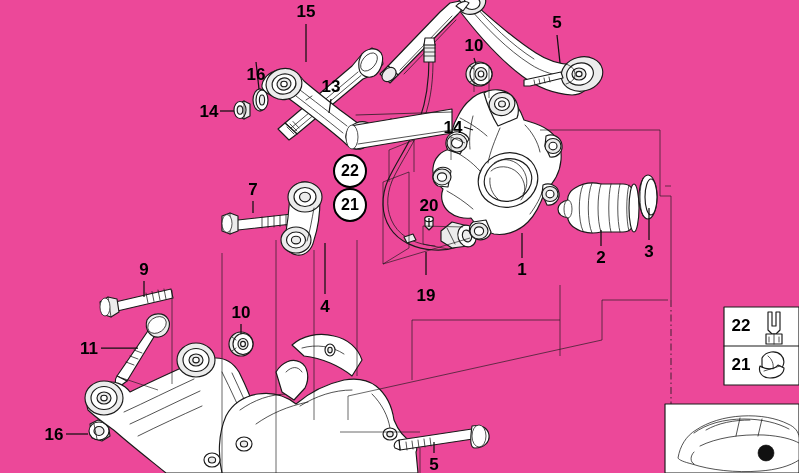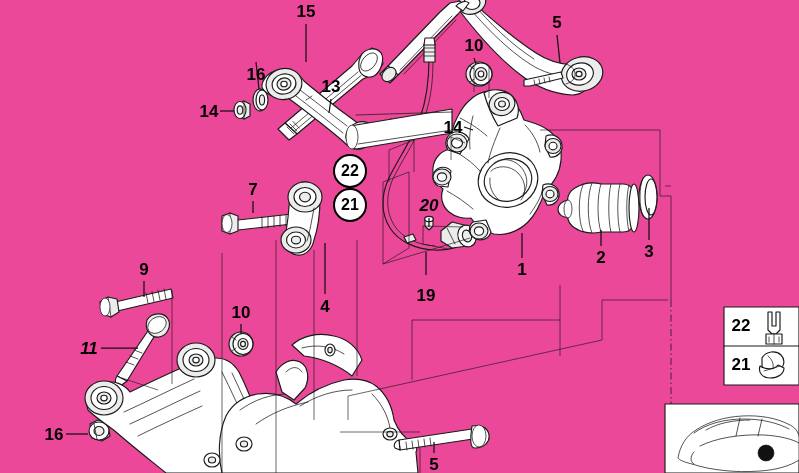--- a/index.html
+++ b/index.html
@@ -527,29 +527,29 @@
   </svg>
 
   <div class="callout-label" style="left:306px; top:11px;">15</div>
   <div class="callout-label" style="left:557px; top:22px;">5</div>
   <div class="callout-label" style="left:256px; top:49px;margin-top:25px;">16</div>
   <div class="callout-label" style="left:474px; top:45px;">10</div>
   <div class="callout-label" style="left:331px; top:86px;">13</div>
   <div class="callout-label" style="left:209px; top:111px;">14</div>
   <div class="callout-label" style="left:453px; top:127px;">14</div>
   <div class="callout-label" style="left:253px; top:189px;">7</div>
-  <div class="callout-label" style="left:429px; top:205px;font-style:italic;">20</div>
+  <div class="callout-label" style="left:429px; top:205px;">20</div>
   <div class="callout-label" style="left:522px; top:269px;">1</div>
   <div class="callout-label" style="left:601px; top:257px;">2</div>
   <div class="callout-label" style="left:649px; top:251px;">3</div>
   <div class="callout-label" style="left:426px; top:287px;margin-top:8px;">19</div>
   <div class="callout-label" style="left:325px; top:306px;">4</div>
   <div class="callout-label" style="left:144px; top:269px;">9</div>
   <div class="callout-label" style="left:241px; top:312px;">10</div>
-  <div class="callout-label" style="left:89px;  top:348px;font-style:italic;">11</div>
+  <div class="callout-label" style="left:89px;  top:348px;">11</div>
   <div class="callout-label" style="left:54px;  top:434px;">16</div>
   <div class="callout-label" style="left:434px; top:464px;">5</div>
 
   <div class="circle-callout" style="left:350px; top:171px;">22</div>
   <div class="circle-callout" style="left:350px; top:205px;">21</div>
 
   <div class="legend-label" style="left:741px; top:326px;">22</div>
   <div class="legend-label" style="left:741px; top:365px;">21</div>
 
 </div>

